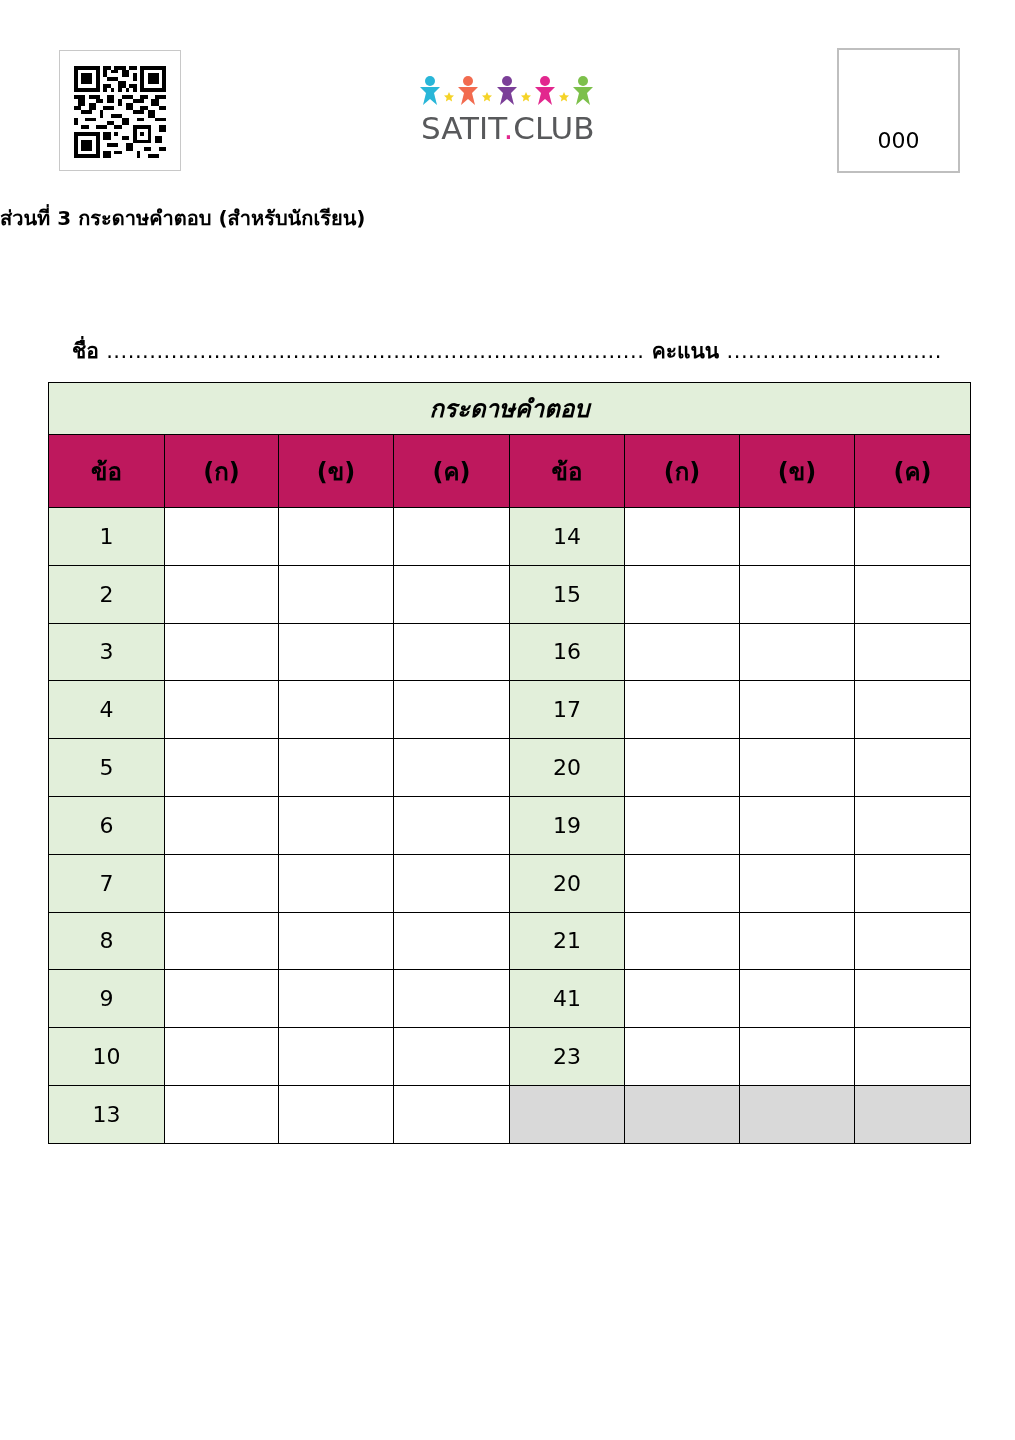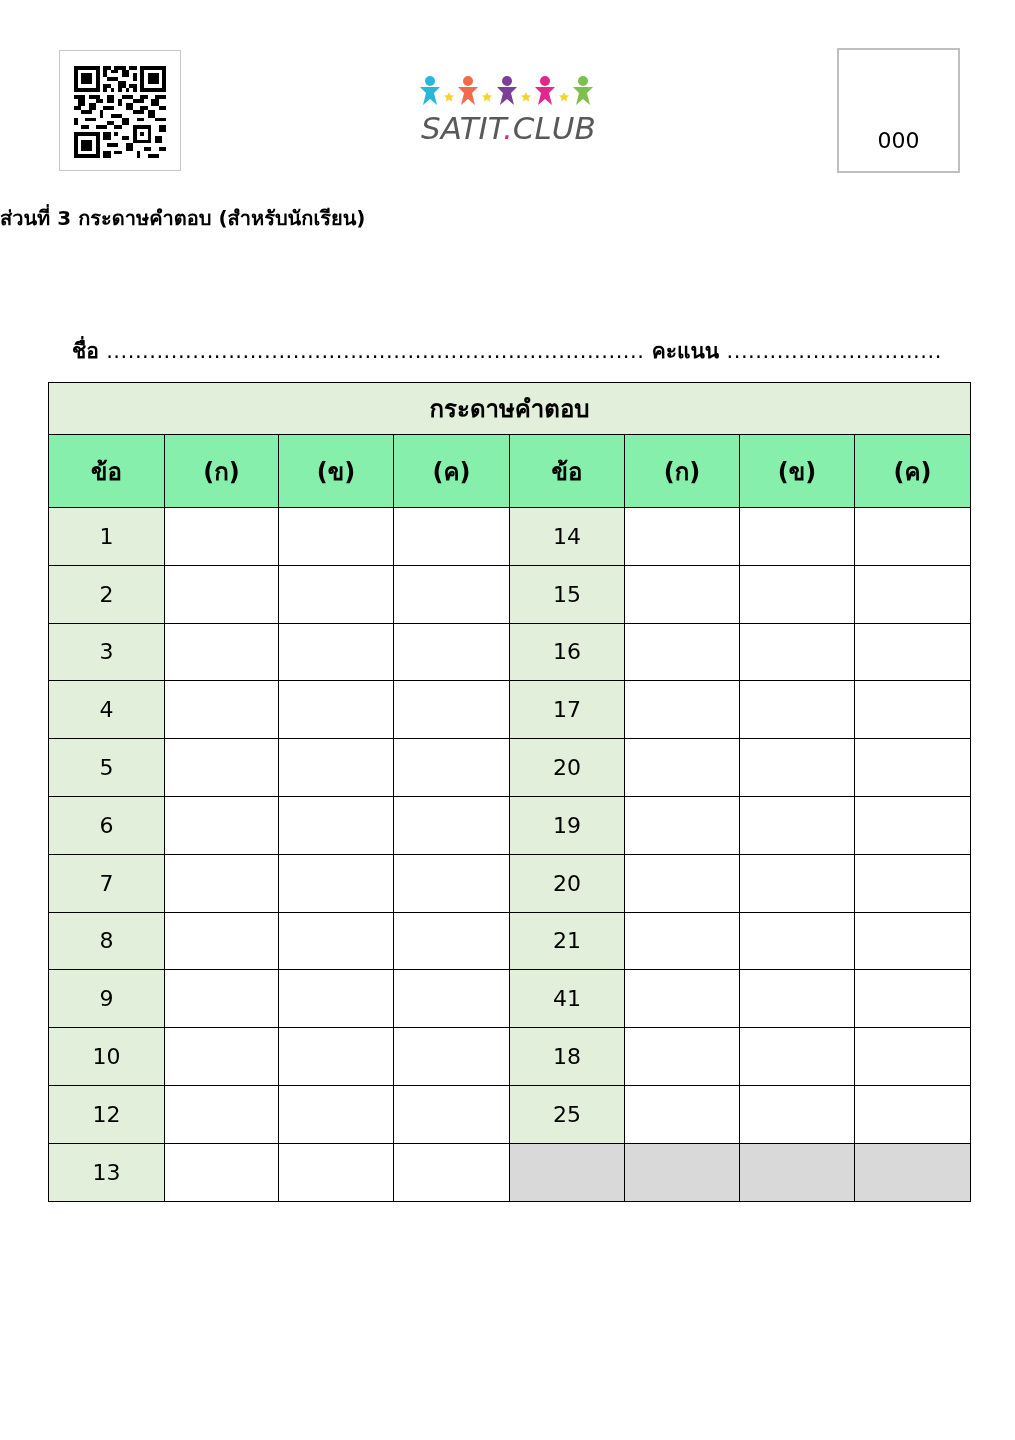--- a/index.html
+++ b/index.html
@@ -1,33 +1,33 @@
 <!DOCTYPE html>
 <html><head>
 <meta charset="utf-8">
 <style>
   html, body { margin:0; padding:0; background:#ffffff; }
   body { width:1015px; height:1440px; position:relative; overflow:hidden; font-family:"DejaVu Sans", sans-serif; color:#000; }
   .qr-box { position:absolute; left:59px; top:50px; width:122px; height:121px; border:1px solid #c8c8c8; box-sizing:border-box; background:#fff; }
   .qr-box svg { position:absolute; left:14px; top:15px; }
-  .logo { position:absolute; left:418px; top:74px; width:180px; height:76px;font-style:italic; }
+  .logo { position:absolute; left:418px; top:74px; width:180px; height:76px; }
   .logo-figs { position:absolute; left:0; top:0; width:180px; height:34px; }
   .logo-text { position:absolute; left:3px; top:36px; font-family:"DejaVu Sans", sans-serif; font-size:31px; letter-spacing:0px; color:#58595b; line-height:36px; white-space:nowrap; }
   .logo-text .dot { color:#e2278e; }
   .set-box { position:absolute; left:837px; top:48px; width:123px; height:125px; border:2px solid #bfbfbf; box-sizing:border-box; }
   .set-box .cell { position:absolute; left:0; width:100%; display:flex; align-items:center; justify-content:center; }
   .set-box .c1 { top:0; height:60px; border-bottom:2px solid #bfbfbf; font-weight:bold; font-size:22px; box-sizing:border-box; }
   .set-box .c2 { top:60px; height:61px; font-size:22px;border-radius:18px; }
   .part-title { position:absolute; left:0; width:1015px; top:202px; text-align:left; font-weight:bold; font-size:20px; }
   .name-line { position:absolute; left:72px; top:334px; font-weight:bold; font-size:21px; white-space:nowrap; }
   .name-line .dots { font-weight:normal; letter-spacing:0.5px; }
   table.answer { position:absolute; left:48px; top:382px; border-collapse:collapse; table-layout:fixed; width:922px; }
   table.answer td, table.answer th { border:1.5px solid #000; padding:0; text-align:center; vertical-align:middle; box-sizing:border-box; }
-  table.answer .title-row th { height:52px; background:#e2efda; font-size:24px; font-weight:bold; }
-  table.answer .hdr-row th { height:73px; background:#86efac; font-size:24px; font-weight:bold; border-left:1px solid #000; border-right:1px solid #000; }
+  table.answer .title-row th { height:52px; background:#e2efda; font-size:24px; font-weight:bold;font-style:italic; }
+  table.answer .hdr-row th { height:73px; background:#be185d; font-size:24px; font-weight:bold; border-left:1px solid #000; border-right:1px solid #000; }
   table.answer .data-row td { height:57.8px; font-size:22px; }
   td.num { background:#e2efda; }
   td.blank { background:#ffffff; }
   td.disabled { background:#d9d9d9; }
 </style>
 </head>
 <body>
 
 <div class="qr-box">
   <svg width="92" height="92" viewBox="0 0 25 25" shape-rendering="crispEdges">
@@ -266,31 +266,21 @@
         <td class="num">41</td>
         <td class="blank"></td>
         <td class="blank"></td>
         <td class="blank"></td>
       </tr>
       <tr class="data-row">
         <td class="num">10</td>
         <td class="blank"></td>
         <td class="blank"></td>
         <td class="blank"></td>
-        <td class="num">18</td>
-        <td class="blank"></td>
-        <td class="blank"></td>
-        <td class="blank"></td>
-      </tr>
-      <tr class="data-row">
-        <td class="num">12</td>
-        <td class="blank"></td>
-        <td class="blank"></td>
-        <td class="blank"></td>
-        <td class="num">25</td>
+        <td class="num">23</td>
         <td class="blank"></td>
         <td class="blank"></td>
         <td class="blank"></td>
       </tr>
       <tr class="data-row">
         <td class="num">13</td>
         <td class="blank"></td>
         <td class="blank"></td>
         <td class="blank"></td>
         <td class="disabled"></td>

